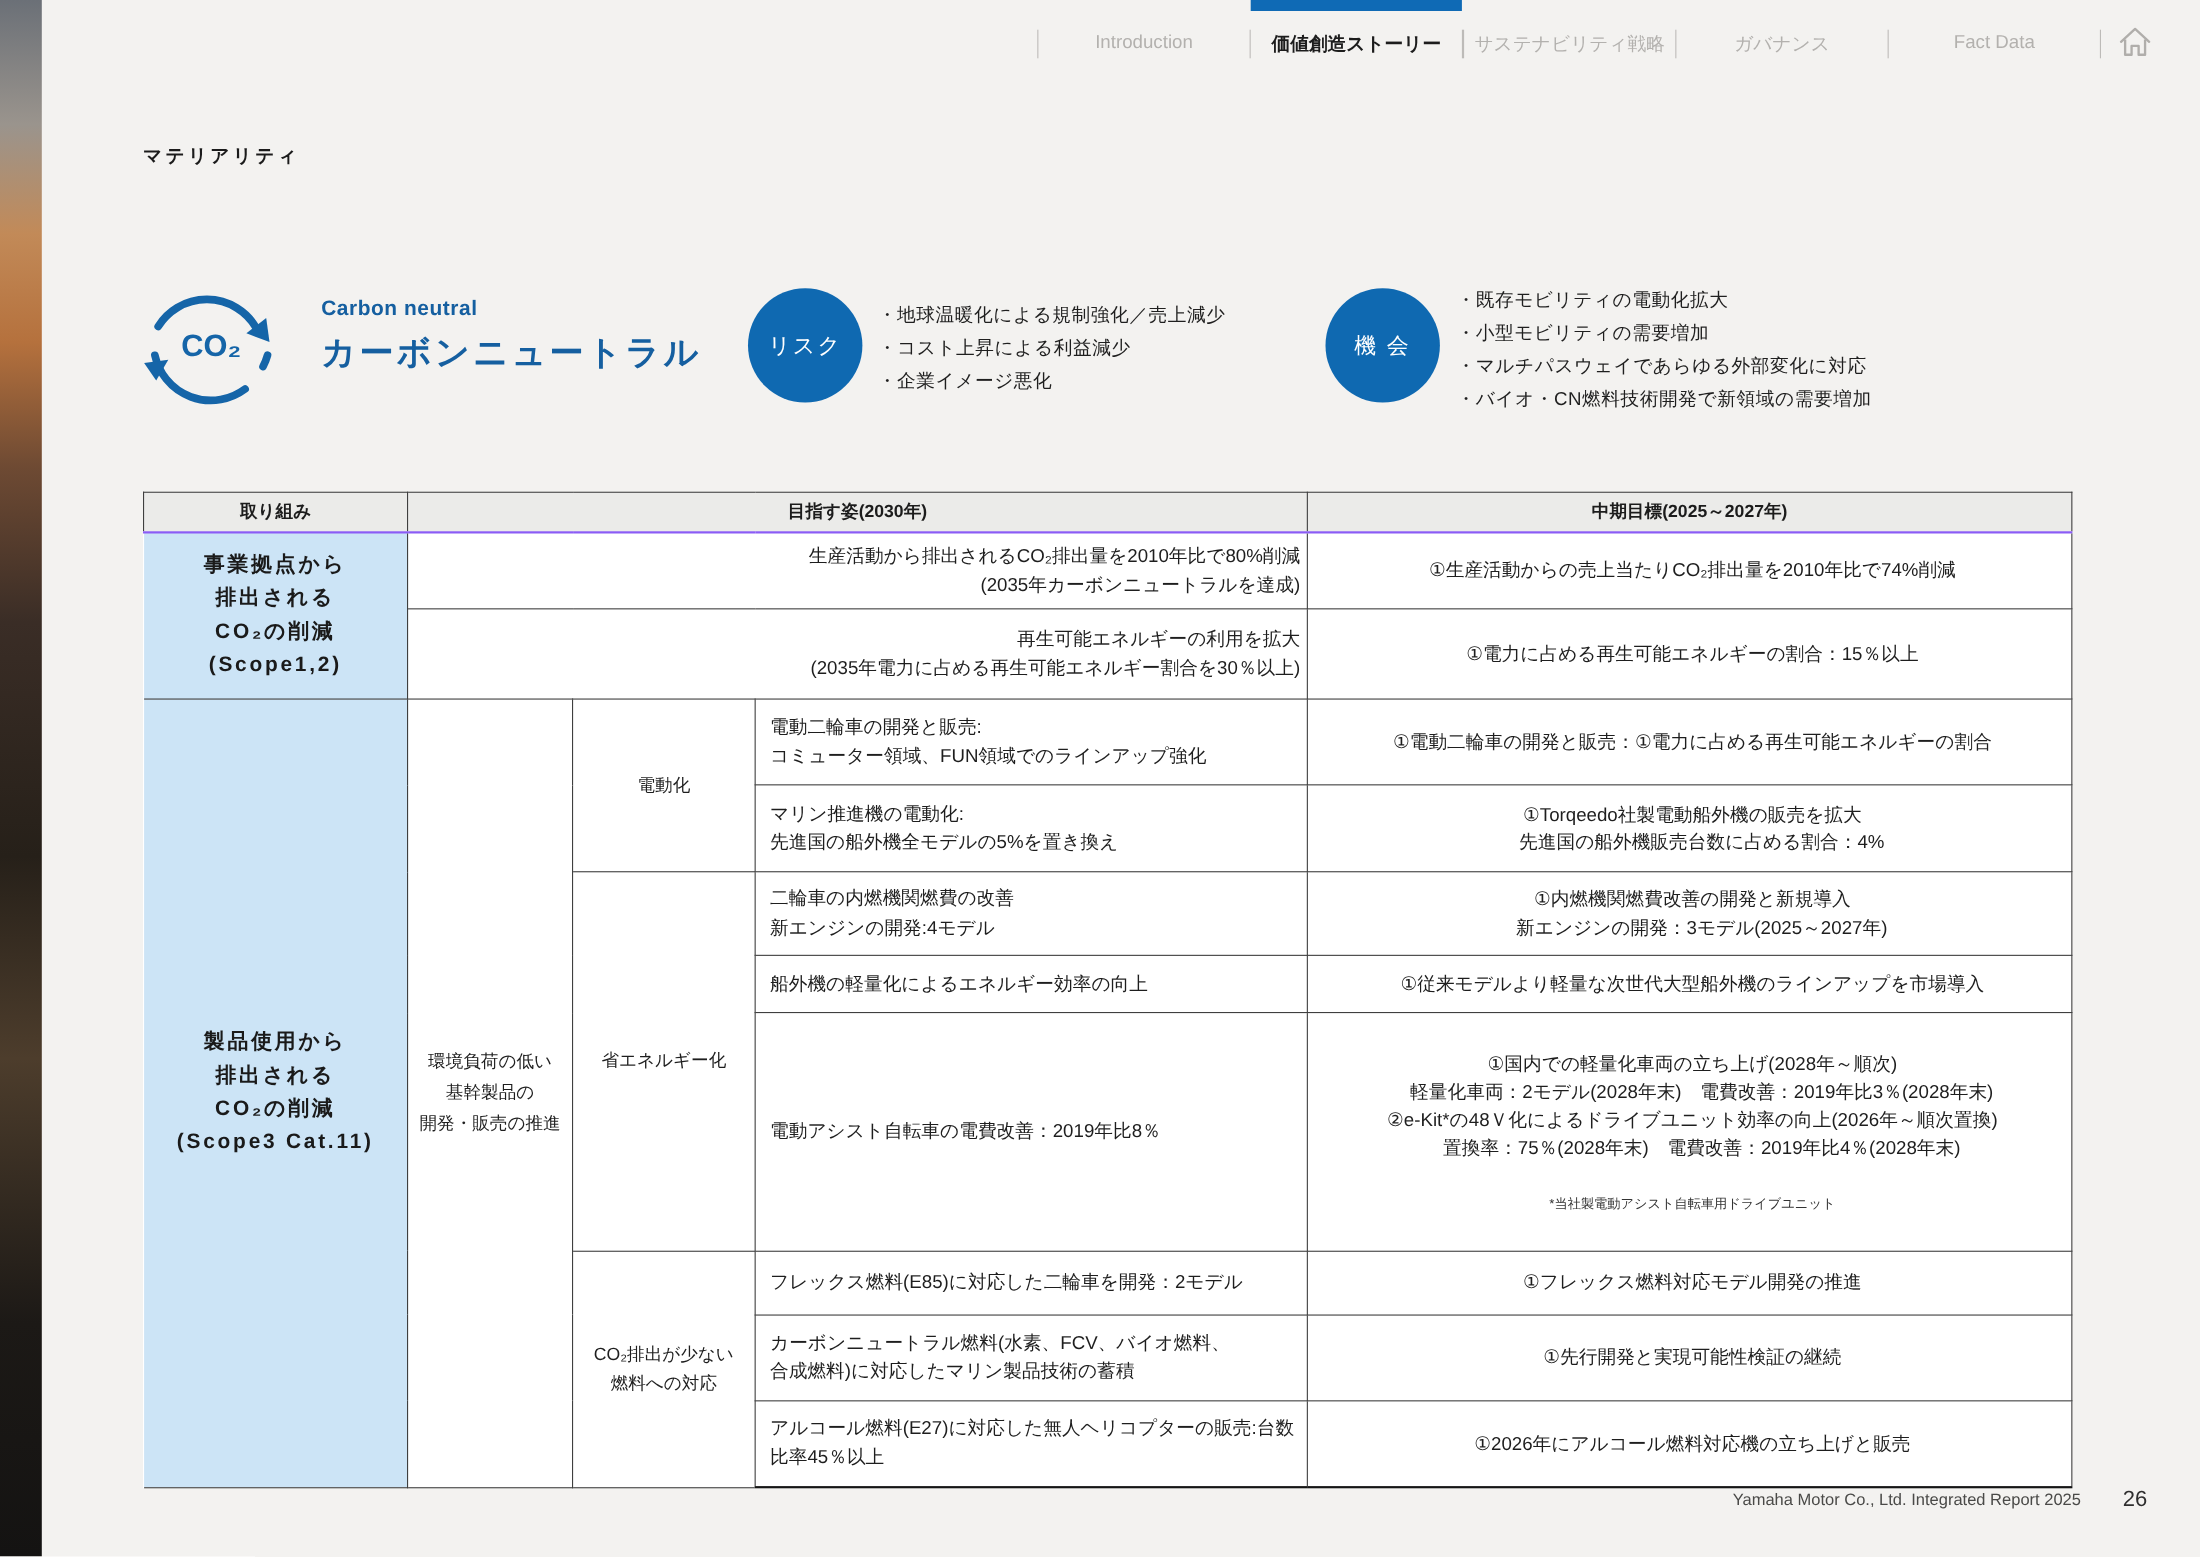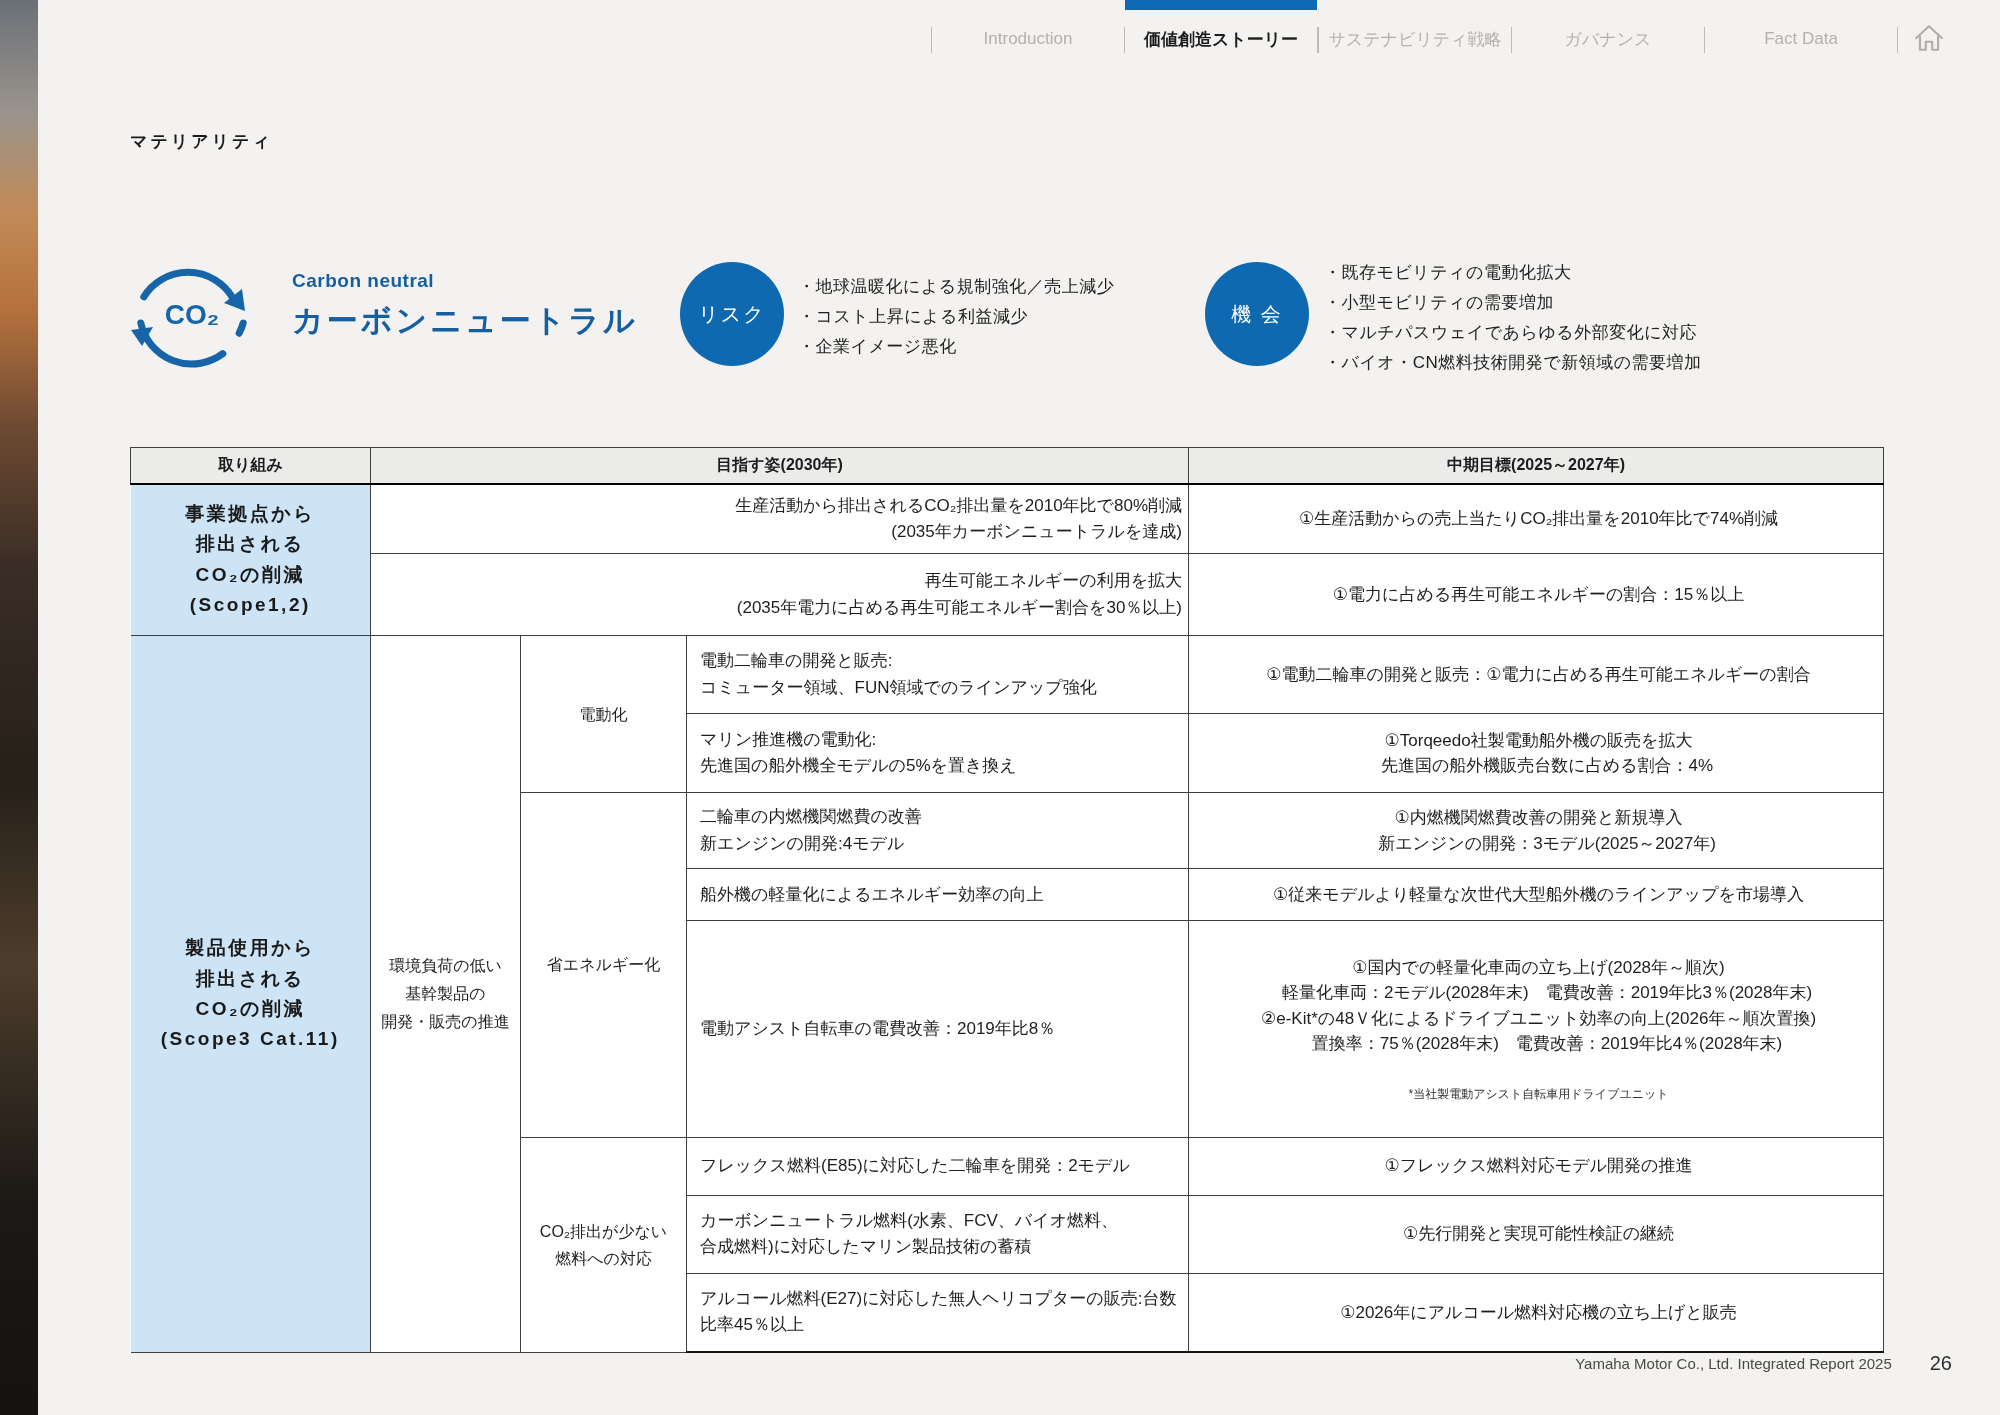--- a/index.html
+++ b/index.html
@@ -4,21 +4,21 @@
 <style>
   html,body{margin:0;padding:0;}
   body{font-family:"Liberation Sans","DejaVu Sans",sans-serif;}
   #page{position:relative;width:2000px;height:1415px;background:#f3f2f0;overflow:hidden;}
 
   
   #photo-strip{position:absolute;left:0;top:0;width:38px;height:1415px;
     background:linear-gradient(180deg,#6b7077 0%,#9a948d 8%,#c28a58 15%,#b5713d 22%,#6e4a33 30%,#3a2d26 40%,#262019 55%,#4d3d2c 68%,#1c1916 85%,#141312 100%);}
 
   
-  .nav{position:absolute;top:0;right:40px;display:flex;align-items:flex-start;height:64px;}
+  .nav{position:absolute;top:0;right:28px;display:flex;align-items:flex-start;height:64px;}
   .nav-item{width:192px;height:64px;box-sizing:border-box;display:flex;align-items:center;justify-content:center;
     padding-top:14px;position:relative;font-size:17px;color:#b3b1ae;cursor:default;white-space:nowrap;}
   .nav-item.active{color:#1c1c1c;font-weight:bold;}
   .nav-item.active::before{content:"";position:absolute;top:0;left:0;width:100%;height:10px;background:#0f6ab5;}
   .nav-sep{width:1px;height:26px;background:#bdbbb8;margin-top:27px;}
   .nav-home{width:62px;height:64px;display:flex;align-items:center;justify-content:center;padding-top:12px;box-sizing:border-box;}
 
   
   #page-label{position:absolute;left:130px;top:130px;font-size:17px;font-weight:bold;color:#1b1b1b;letter-spacing:3px;}
 
@@ -33,21 +33,21 @@
   #risk-circle{left:680px;top:262px;}
   #opp-circle{left:1205px;top:262px;}
   .bullet-list{position:absolute;list-style:none;margin:0;padding:0;font-size:17px;color:#1f1f1f;line-height:30px;letter-spacing:0.5px;}
   .bullet-list li::before{content:"・";}
   #risk-list{left:798px;top:272px;}
   #opp-list{left:1324px;top:258px;}
 
   
   #matrix{position:absolute;left:130px;top:447px;width:1753px;border-collapse:collapse;table-layout:fixed;background:#fff;}
   #matrix th,#matrix td{border:1px solid #3f3f3f;box-sizing:border-box;vertical-align:middle;}
-  #matrix th{height:36px;background:#ebebe9;font-size:16px;font-weight:bold;color:#1c1c1c;border-bottom:2px solid #000000;padding:0;}
+  #matrix th{height:36px;background:#ebebe9;font-size:16px;font-weight:bold;color:#1c1c1c;border-bottom:2px solid #8b5cf6;padding:0;}
   #matrix tr.last td{border-bottom:2px solid #151515;}
   td.rowlabel{background:#cce4f6;border-left:none !important;font-weight:bold;text-align:center;font-size:19px;
     line-height:1.6;letter-spacing:2.5px;color:#1a1a1a;white-space:pre-line;}
   td.strategy{text-align:center;font-size:16px;line-height:1.75;color:#1e1e1e;white-space:pre-line;}
   td.subcat{text-align:center;font-size:16px;color:#1e1e1e;border-right:1px dotted #555;line-height:1.7;white-space:pre-line;}
   td.goal{font-size:17px;color:#1e1e1e;padding:8px 6px 8px 13px;line-height:1.55;border-left:1px dotted #555;white-space:pre-line;}
   td.goalwide{font-size:17px;color:#1e1e1e;padding:8px 6px 8px 13px;line-height:1.55;white-space:pre-line;text-align:right;}
   td.target{font-size:17px;color:#1e1e1e;padding:8px 6px 8px 11px;line-height:1.5;white-space:pre-line;text-align:center;}
   td.target .note{font-size:12px;color:#333;margin-top:3px;letter-spacing:0;}
 

